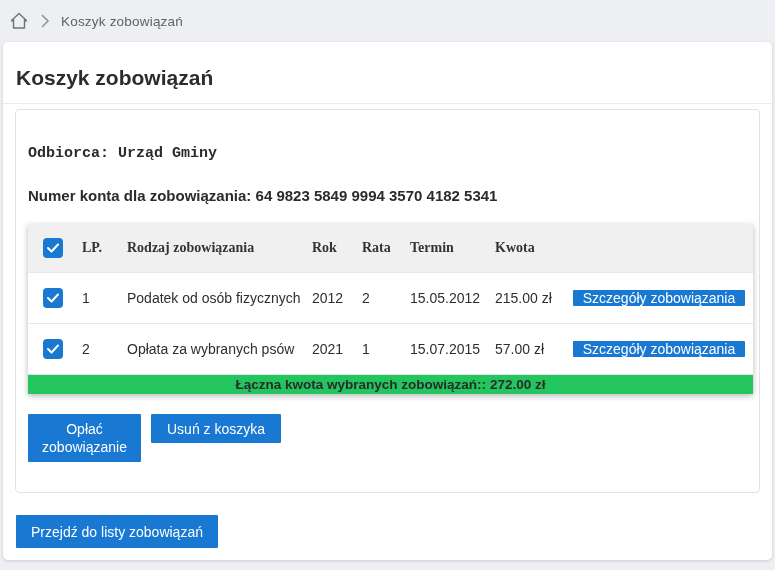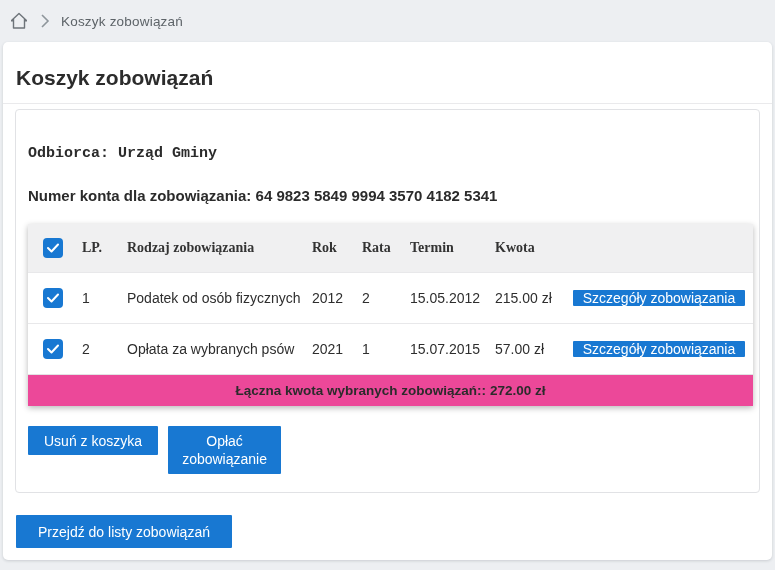--- a/index.html
+++ b/index.html
@@ -73,21 +73,21 @@
     text-align: left;
     font-size: 14px;
     padding: 0 4px;
     vertical-align: middle;
     white-space: nowrap;
     overflow: hidden;
   }
   thead tr { background: #f0f0f1; height: 48px; }
   thead th { font-weight: bold; color: #333; font-family: Liberation Serif, serif; }
   tbody tr.data-row { height: 51px; background: #fff; border-top: 1px solid #e8e8ea; }
-  tr.total-row { background: #ec4899; height: 32px; border-top: 1px solid #e2e2e4; }
+  tr.total-row { background: #22c55e; height: 20px; border-top: 1px solid #e2e2e4; }
   tr.total-row td { text-align: center; font-weight: bold; font-size: 13.5px; color: #2b2b2b; }
 
   .col-check { width: 50px; }
   .col-lp { width: 45px; }
   .col-type { width: 185px; }
   .col-year { width: 50px; }
   .col-rata { width: 48px; }
   .col-term { width: 85px; }
   .col-kwota { width: 78px; }
   .col-btn { width: 184px; }
@@ -131,21 +131,21 @@
     width: 113px;
     height: 48px;
     font-size: 14px;
     line-height: 18px;
     white-space: normal;
     padding: 0 6px;
   }
   .btn-goto {
     margin: 22px 0 0 13px;
     height: 33px;
-    padding: 0 22px;
+    padding: 0 15px;
     font-size: 14px;
   }
 </style>
 </head>
 <body>
 
 <div class="breadcrumb-bar">
   <span class="home-ic">
     <svg width="20" height="20" viewBox="0 0 20 20" fill="none" stroke="#6e747a" stroke-width="1.4" stroke-linejoin="round">
       <path d="M2.5 9.5 L10 2.5 L17.5 9.5"></path>
@@ -240,21 +240,21 @@
         <tr class="total-row">
           <td colspan="8">
             <span>Łączna kwota wybranych zobowiązań::</span>
             <span>272.00 zł</span>
           </td>
         </tr>
       </tbody>
     </table>
 
     <div class="card-actions">
+      <button class="btn btn-pay">Opłać zobowiązanie</button>
       <button class="btn btn-remove">Usuń z koszyka</button>
-      <button class="btn btn-pay">Opłać zobowiązanie</button>
     </div>
 
   </div>
 
   <button class="btn btn-goto">Przejdź do listy zobowiązań</button>
 
 </div>
 
 </body></html>

